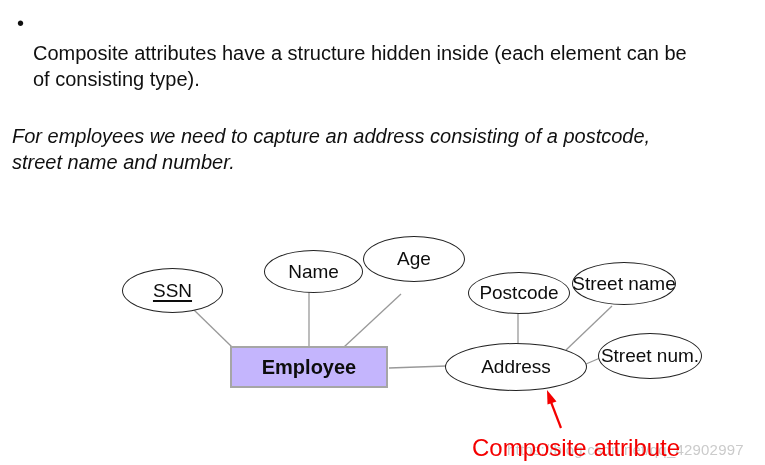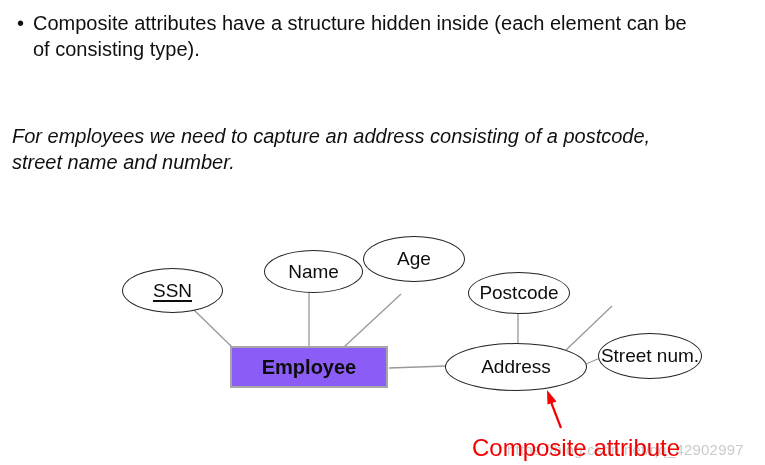--- a/index.html
+++ b/index.html
@@ -8,21 +8,21 @@
     width:765px;height:465px;
     background:#ffffff;
     overflow:hidden;
     font-family:"Liberation Sans","DejaVu Sans",sans-serif;
     color:#111;
   }
   
   .bullet-para{position:absolute;left:17px;top:10px;width:740px;
     font-size:20px;line-height:26px;color:#101010;}
   .bullet-para .marker{position:absolute;left:0;top:0;}
-  .bullet-para .lines{margin-left:16px;}
+  .bullet-para .lines{margin-left:16px;margin-top:30px;}
   .example-line{position:absolute;left:13px;top:89px;font-size:21px;color:#101010;}
   .example-line .bold{font-weight:bold;}
   .italic-para{position:absolute;left:12px;top:123px;width:700px;
     font-size:20px;line-height:26px;font-style:italic;color:#101010;}
   
   .ellipse{
     position:absolute;
     border:1.6px solid #222222;
     border-radius:50%;
     background:#ffffff;
@@ -33,21 +33,21 @@
     white-space:nowrap;
   }
   .ellipse.key span{
     text-decoration:underline;
     text-decoration-thickness:1.5px;
     text-underline-offset:3px;
   }
   .entity-rect{
     position:absolute;
     border:2px solid #a6a6a6;
-    background:#8b5cf6;
+    background:#c4b5fd;
     display:flex;align-items:center;justify-content:center;
     font-size:20px;font-weight:bold;color:#0d0d0d;
     box-sizing:border-box;
     z-index:2;
   }
   .connector-layer{position:absolute;left:0;top:0;width:765px;height:465px;z-index:1;}
   .annotation-layer{position:absolute;left:0;top:0;width:765px;height:465px;z-index:4;pointer-events:none;}
   .annotation-text{
     position:absolute;left:472px;top:434px;
     font-size:24px;color:#f40000;z-index:4;white-space:nowrap;
@@ -97,20 +97,23 @@
   </div>
 
   <div class="ellipse" style="left:363px;top:236px;width:102px;height:46px;text-align:center;">
     <span>Age</span>
   </div>
 
   <div class="ellipse" style="left:468px;top:272px;width:102px;height:42px;">
     <span>Postcode</span>
   </div>
 
+  <div class="ellipse" style="left:572px;top:262px;width:104px;height:43px;">
+    <span>Street name</span>
+  </div>
 
   <div class="ellipse" style="left:598px;top:333px;width:104px;height:46px;">
     <span>Street num.</span>
   </div>
 
   <div class="ellipse" style="left:445px;top:343px;width:142px;height:48px;">
     <span>Address</span>
   </div>
 
   <div class="entity-rect" style="left:230px;top:346px;width:158px;height:42px;">

